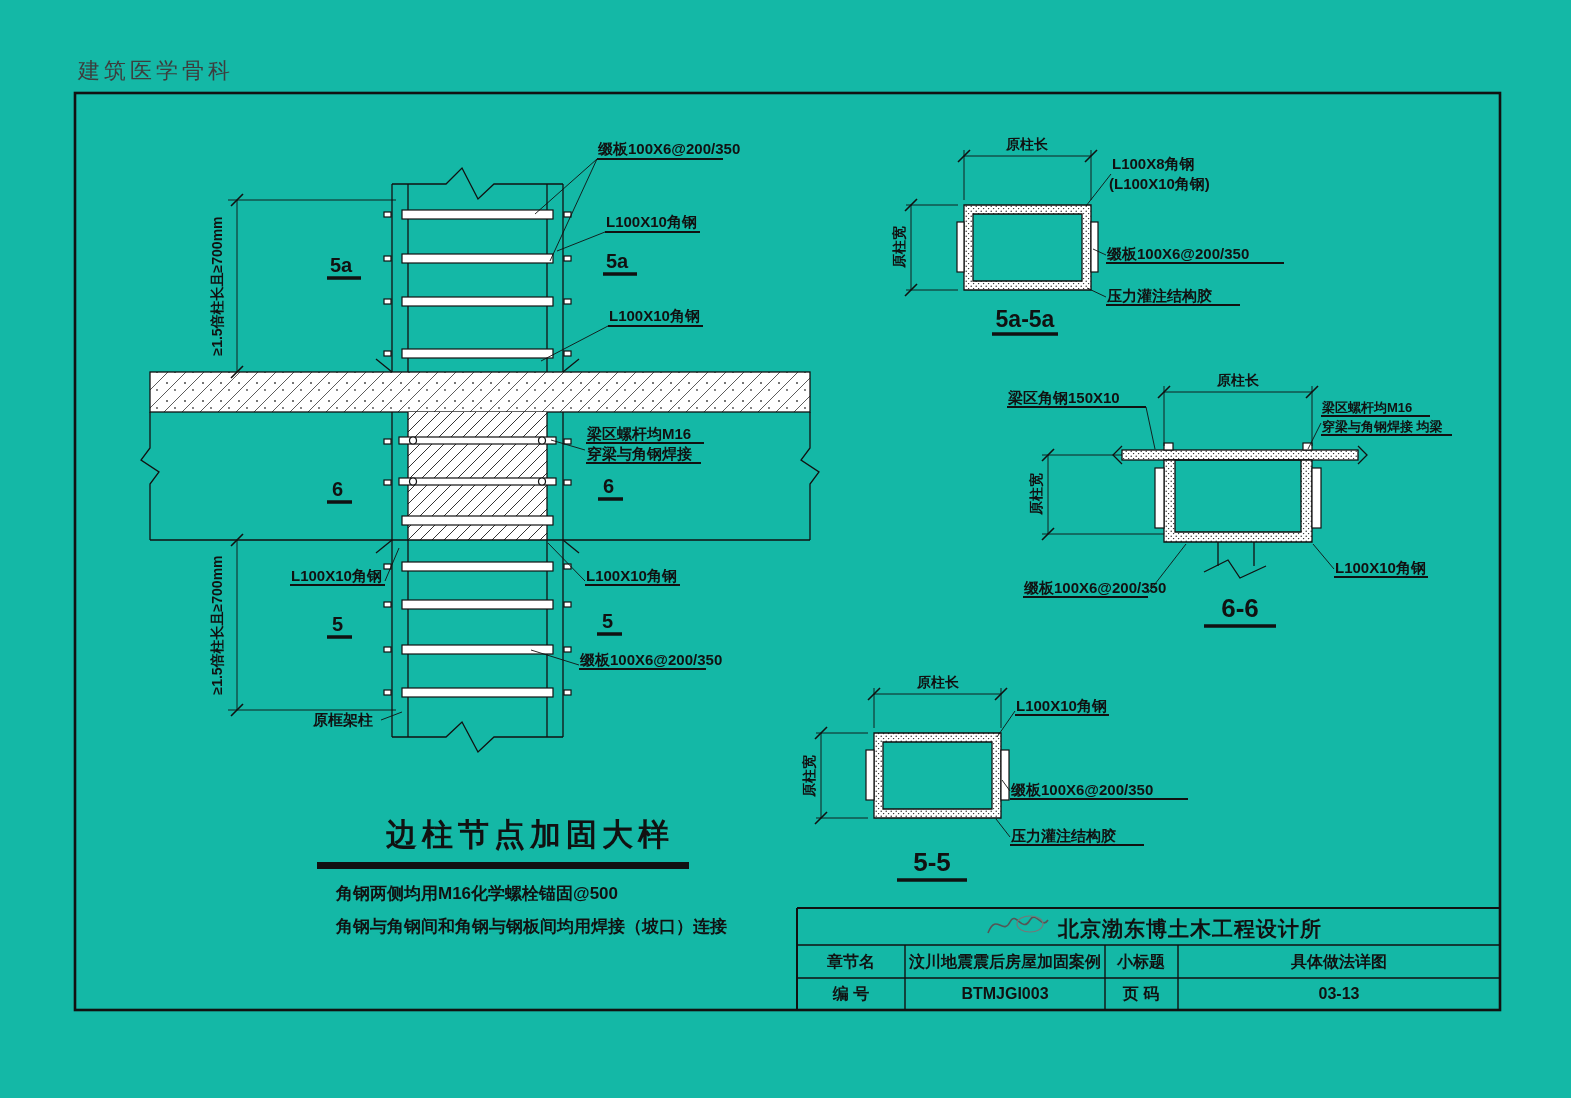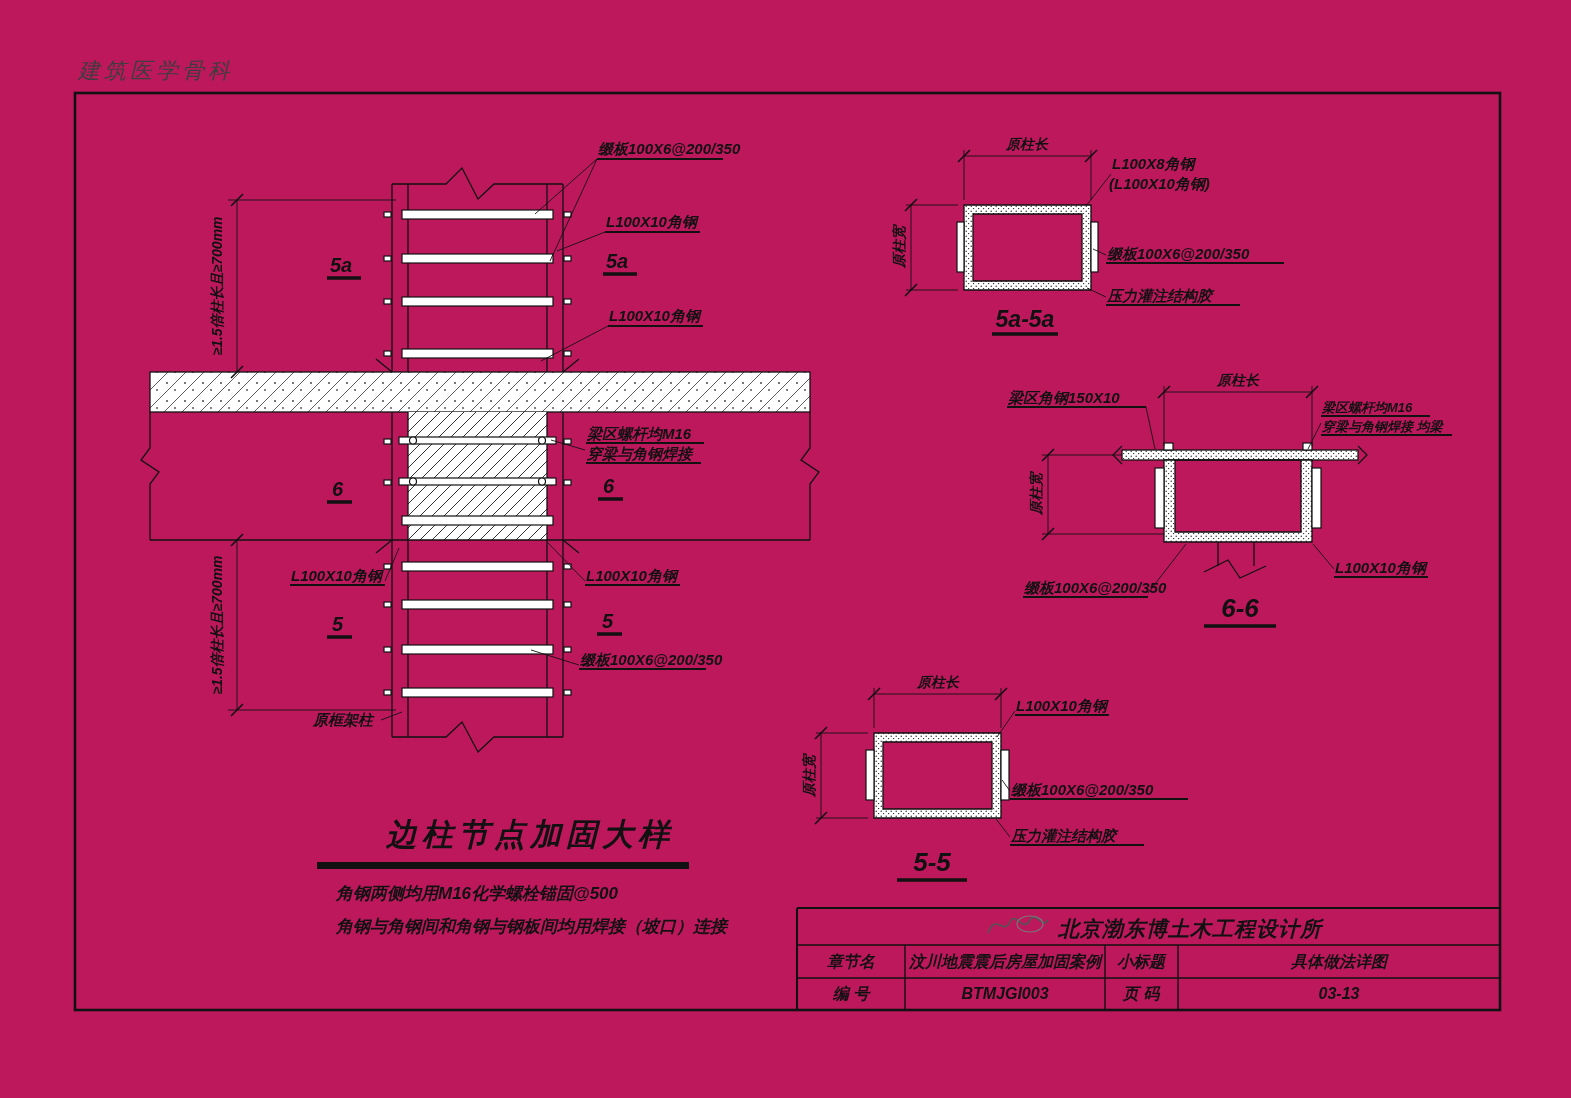--- a/index.html
+++ b/index.html
@@ -1,17 +1,17 @@
 <!DOCTYPE html>
 <html><head>
 <meta charset="utf-8">
 <style>
   html,body{margin:0;padding:0;background:#fff;}
-  .page{position:relative;width:1571px;height:1098px;background:#be185d;overflow:hidden;
-        font-family:"Liberation Sans",sans-serif;font-style:italic;}
+  .page{position:relative;width:1571px;height:1098px;background:#14b8a6;overflow:hidden;
+        font-family:"Liberation Sans",sans-serif;}
   svg text{font-family:"Liberation Sans",sans-serif;fill:#111;}
   .t-water{font-size:22px;font-family:"Liberation Serif",serif;fill:#3d3d3d;letter-spacing:4px;}
   .t-lbl{font-size:15px;font-weight:bold;}
   .t-lbl13{font-size:13px;font-weight:bold;}
   .t-dim{font-size:14px;font-weight:bold;}
   .t-marker{font-size:20px;font-weight:bold;}
   .t-title{font-size:31px;font-weight:bold;letter-spacing:5px;}
   .t-note{font-size:17px;font-weight:bold;}
   .t-cap{font-size:23px;font-weight:bold;}
   .t-cap2{font-size:26px;font-weight:bold;}

